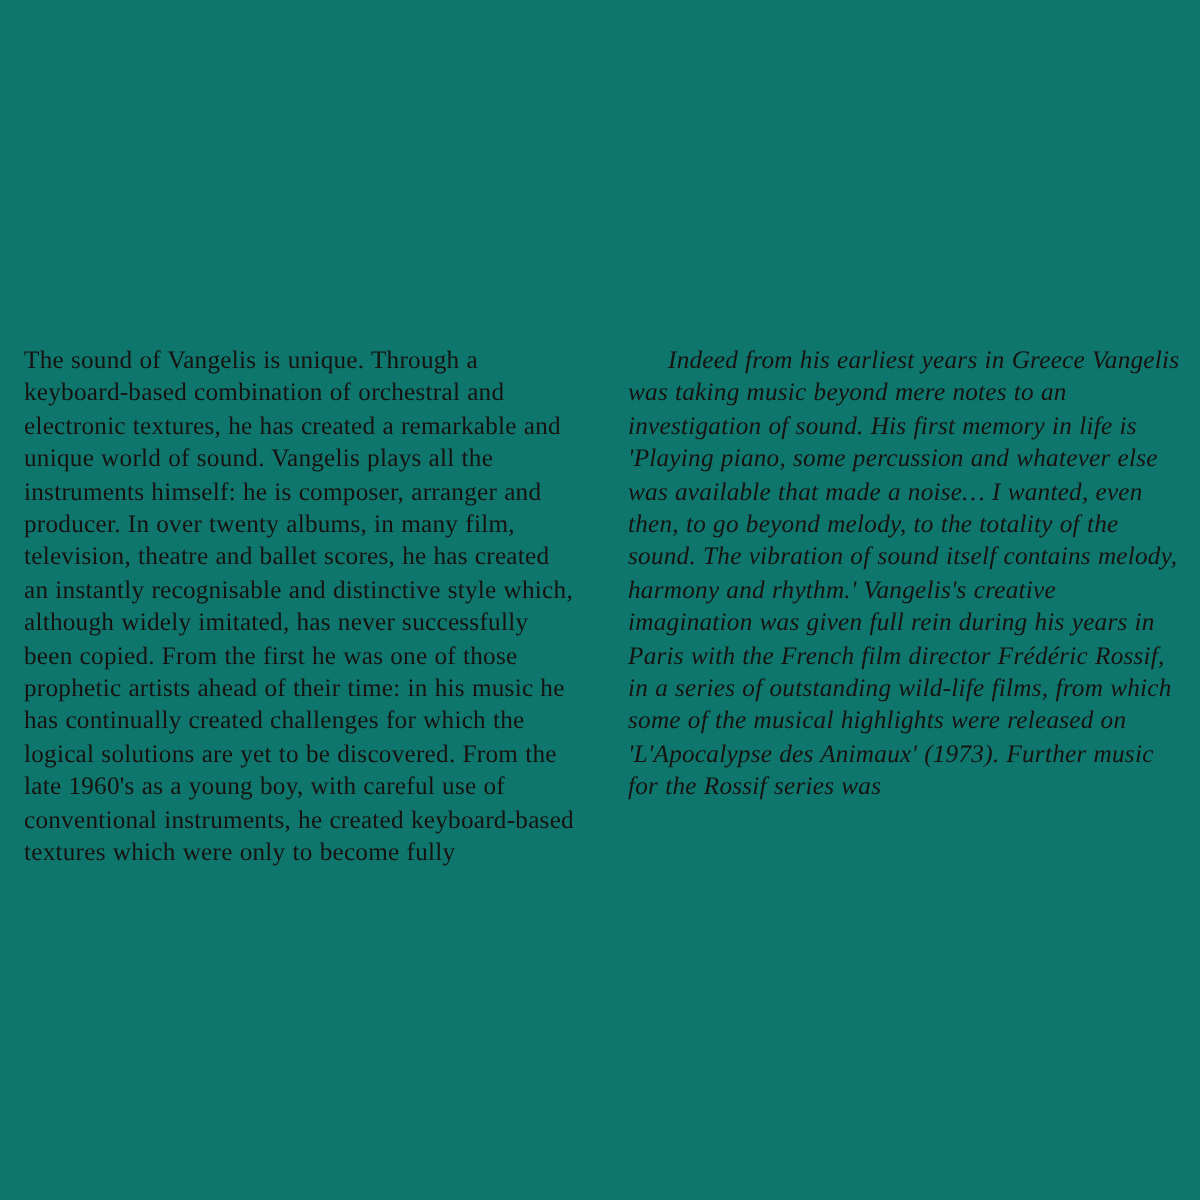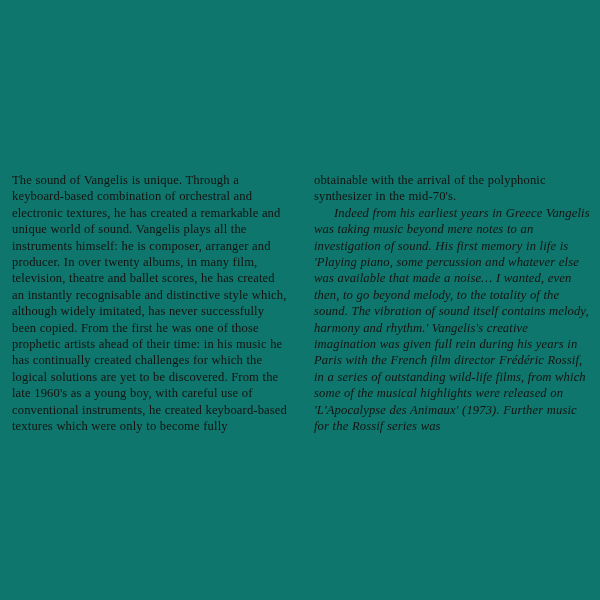--- a/index.html
+++ b/index.html
@@ -48,17 +48,16 @@
 </style>
 </head>
 <body>
 
 <div class="page">
   <div class="columns">
     <div class="col">
       <p>The sound of Vangelis is unique. Through a keyboard-based combination of orchestral and electronic textures, he has created a remarkable and unique world of sound. Vangelis plays all the instruments himself: he is composer, arranger and producer. In over twenty albums, in many film, television, theatre and ballet scores, he has created an instantly recognisable and distinctive style which, although widely imitated, has never successfully been copied. From the first he was one of those prophetic artists ahead of their time: in his music he has continually created challenges for which the logical solutions are yet to be discovered. From the late 1960's as a young boy, with careful use of conventional instruments, he created keyboard-based textures which were only to become fully</p>
     </div>
     <div class="col">
-      <p>obtainable with the arrival of the polyphonic synthesizer in the mid-70's.</p>
       <p class="indent">Indeed from his earliest years in Greece Vangelis was taking music beyond mere notes to an investigation of sound. His first memory in life is 'Playing piano, some percussion and whatever else was available that made a noise… I wanted, even then, to go beyond melody, to the totality of the sound. The vibration of sound itself contains melody, harmony and rhythm.' Vangelis's creative imagination was given full rein during his years in Paris with the French film director Frédéric Rossif, in a series of outstanding wild-life films, from which some of the musical highlights were released on 'L'Apocalypse des Animaux' (1973). Further music for the Rossif series was</p>
     </div>
   </div>
 </div>
 
 </body></html>

